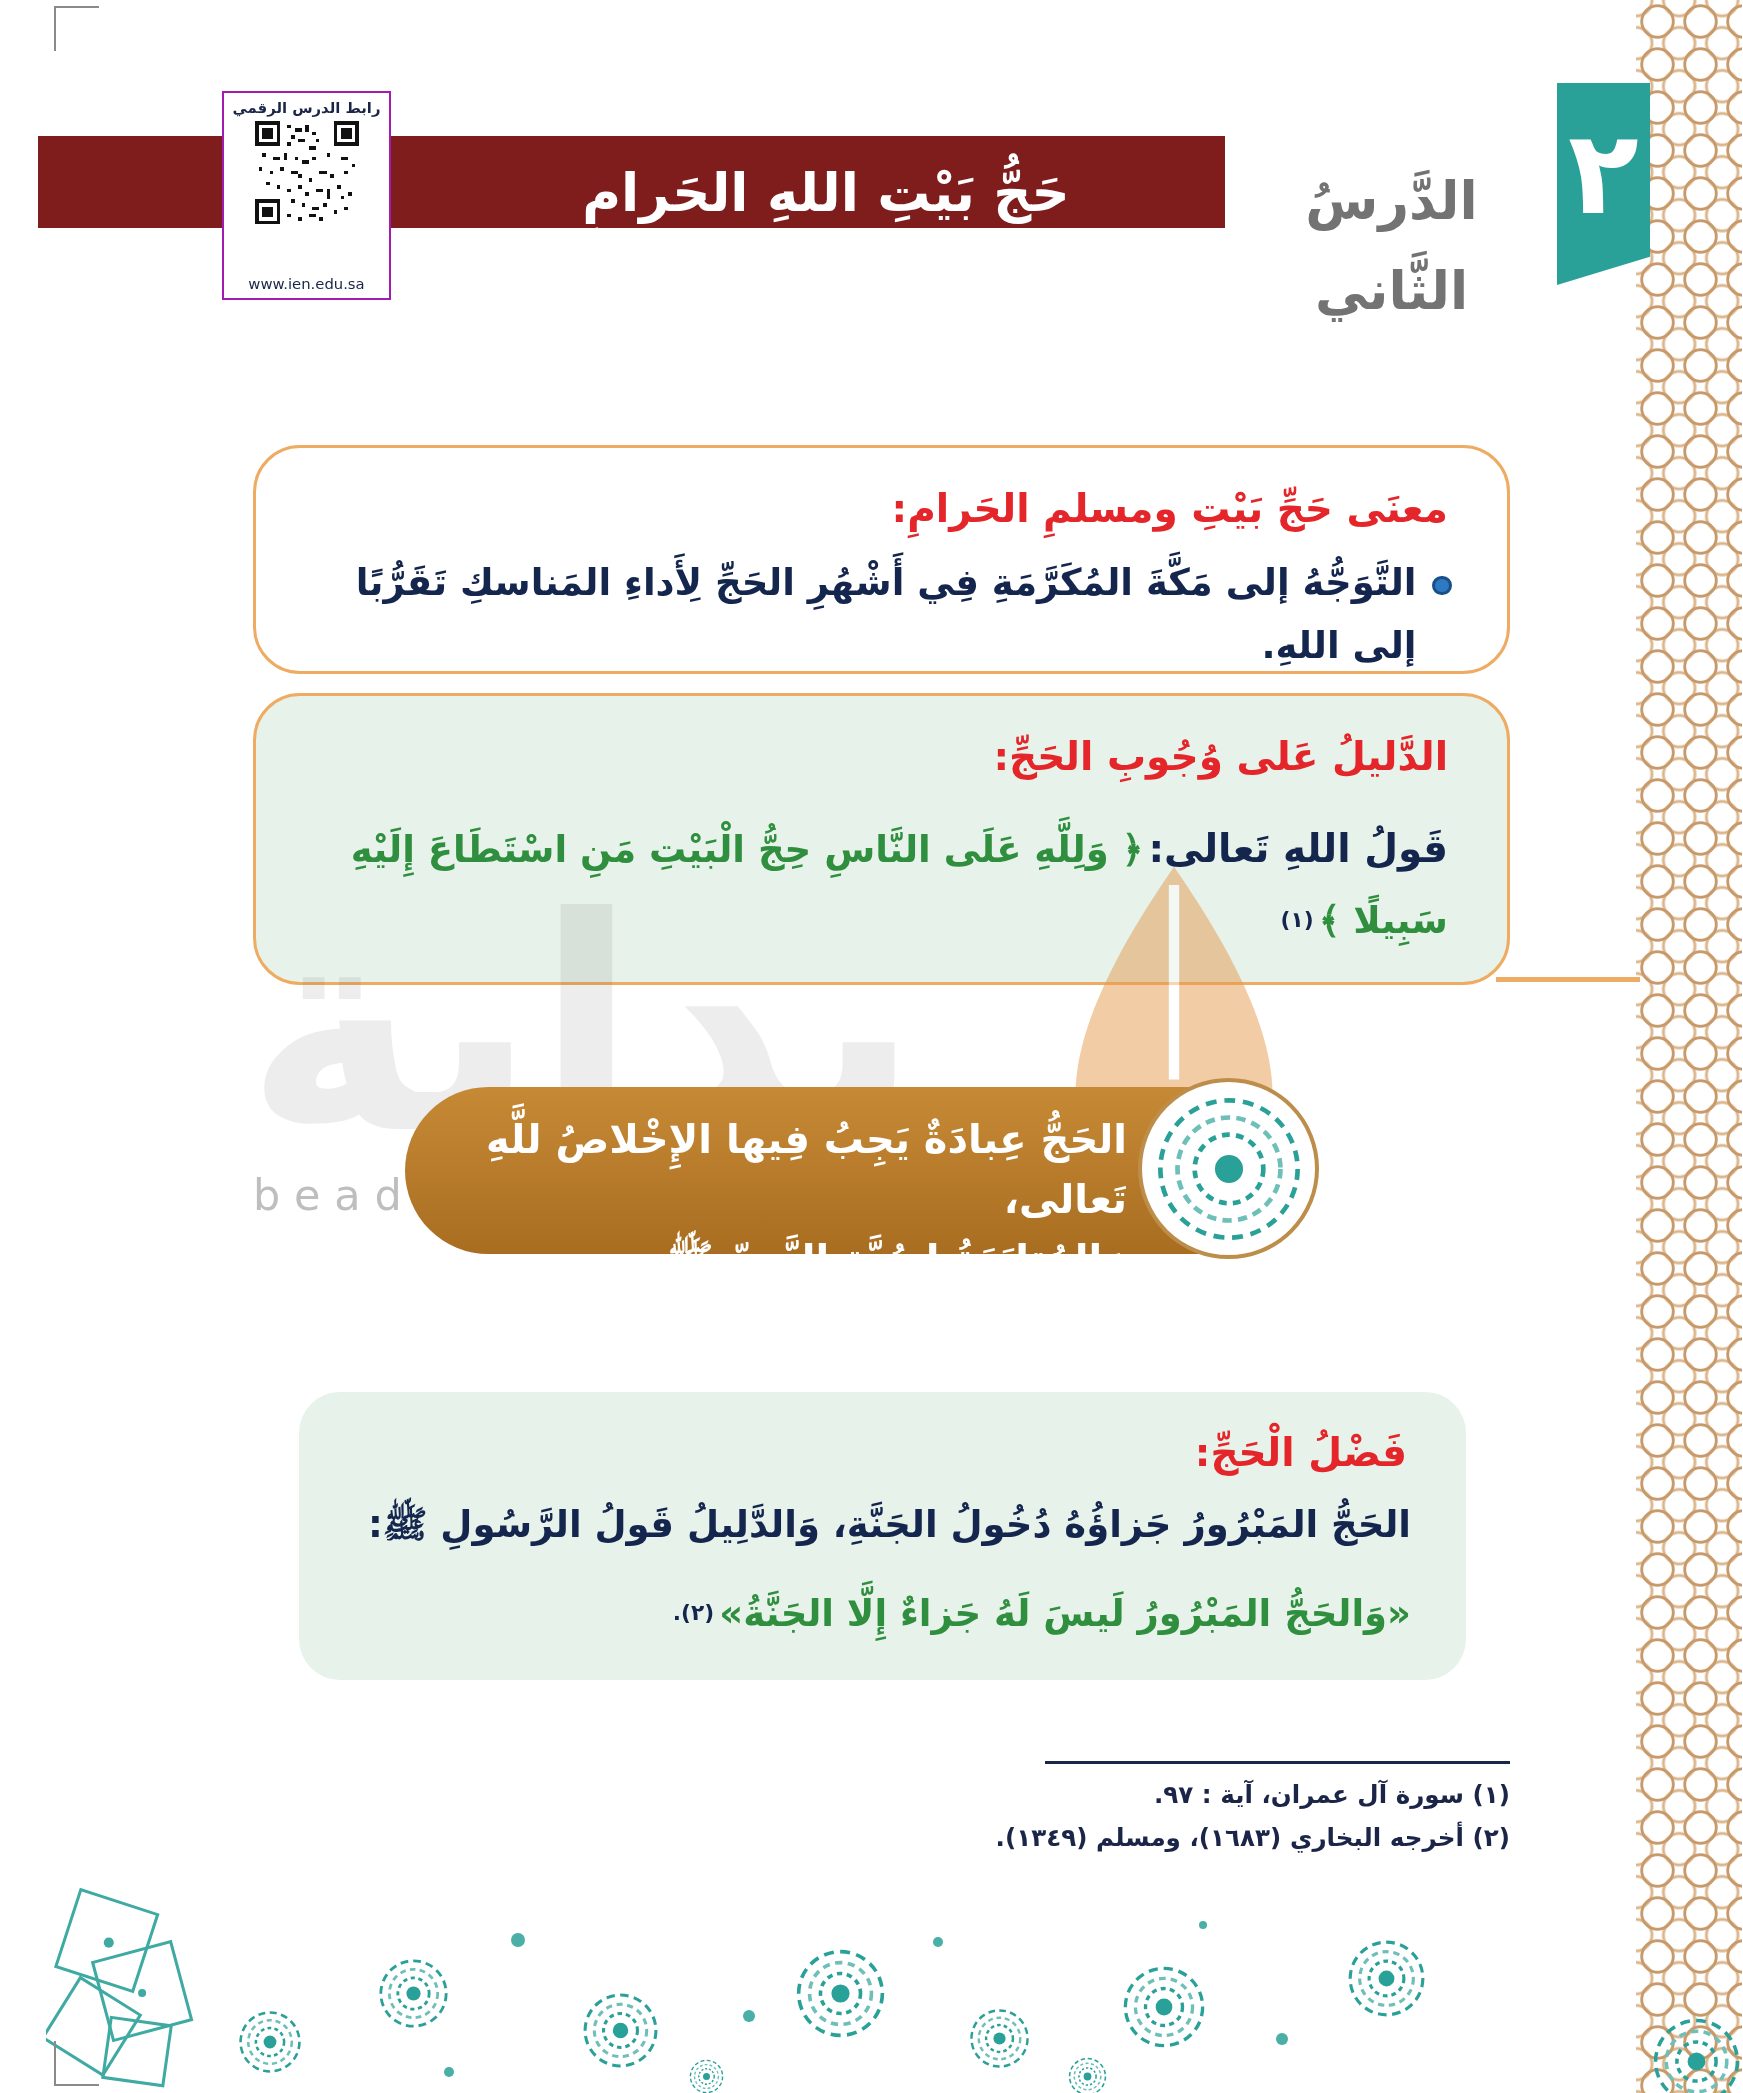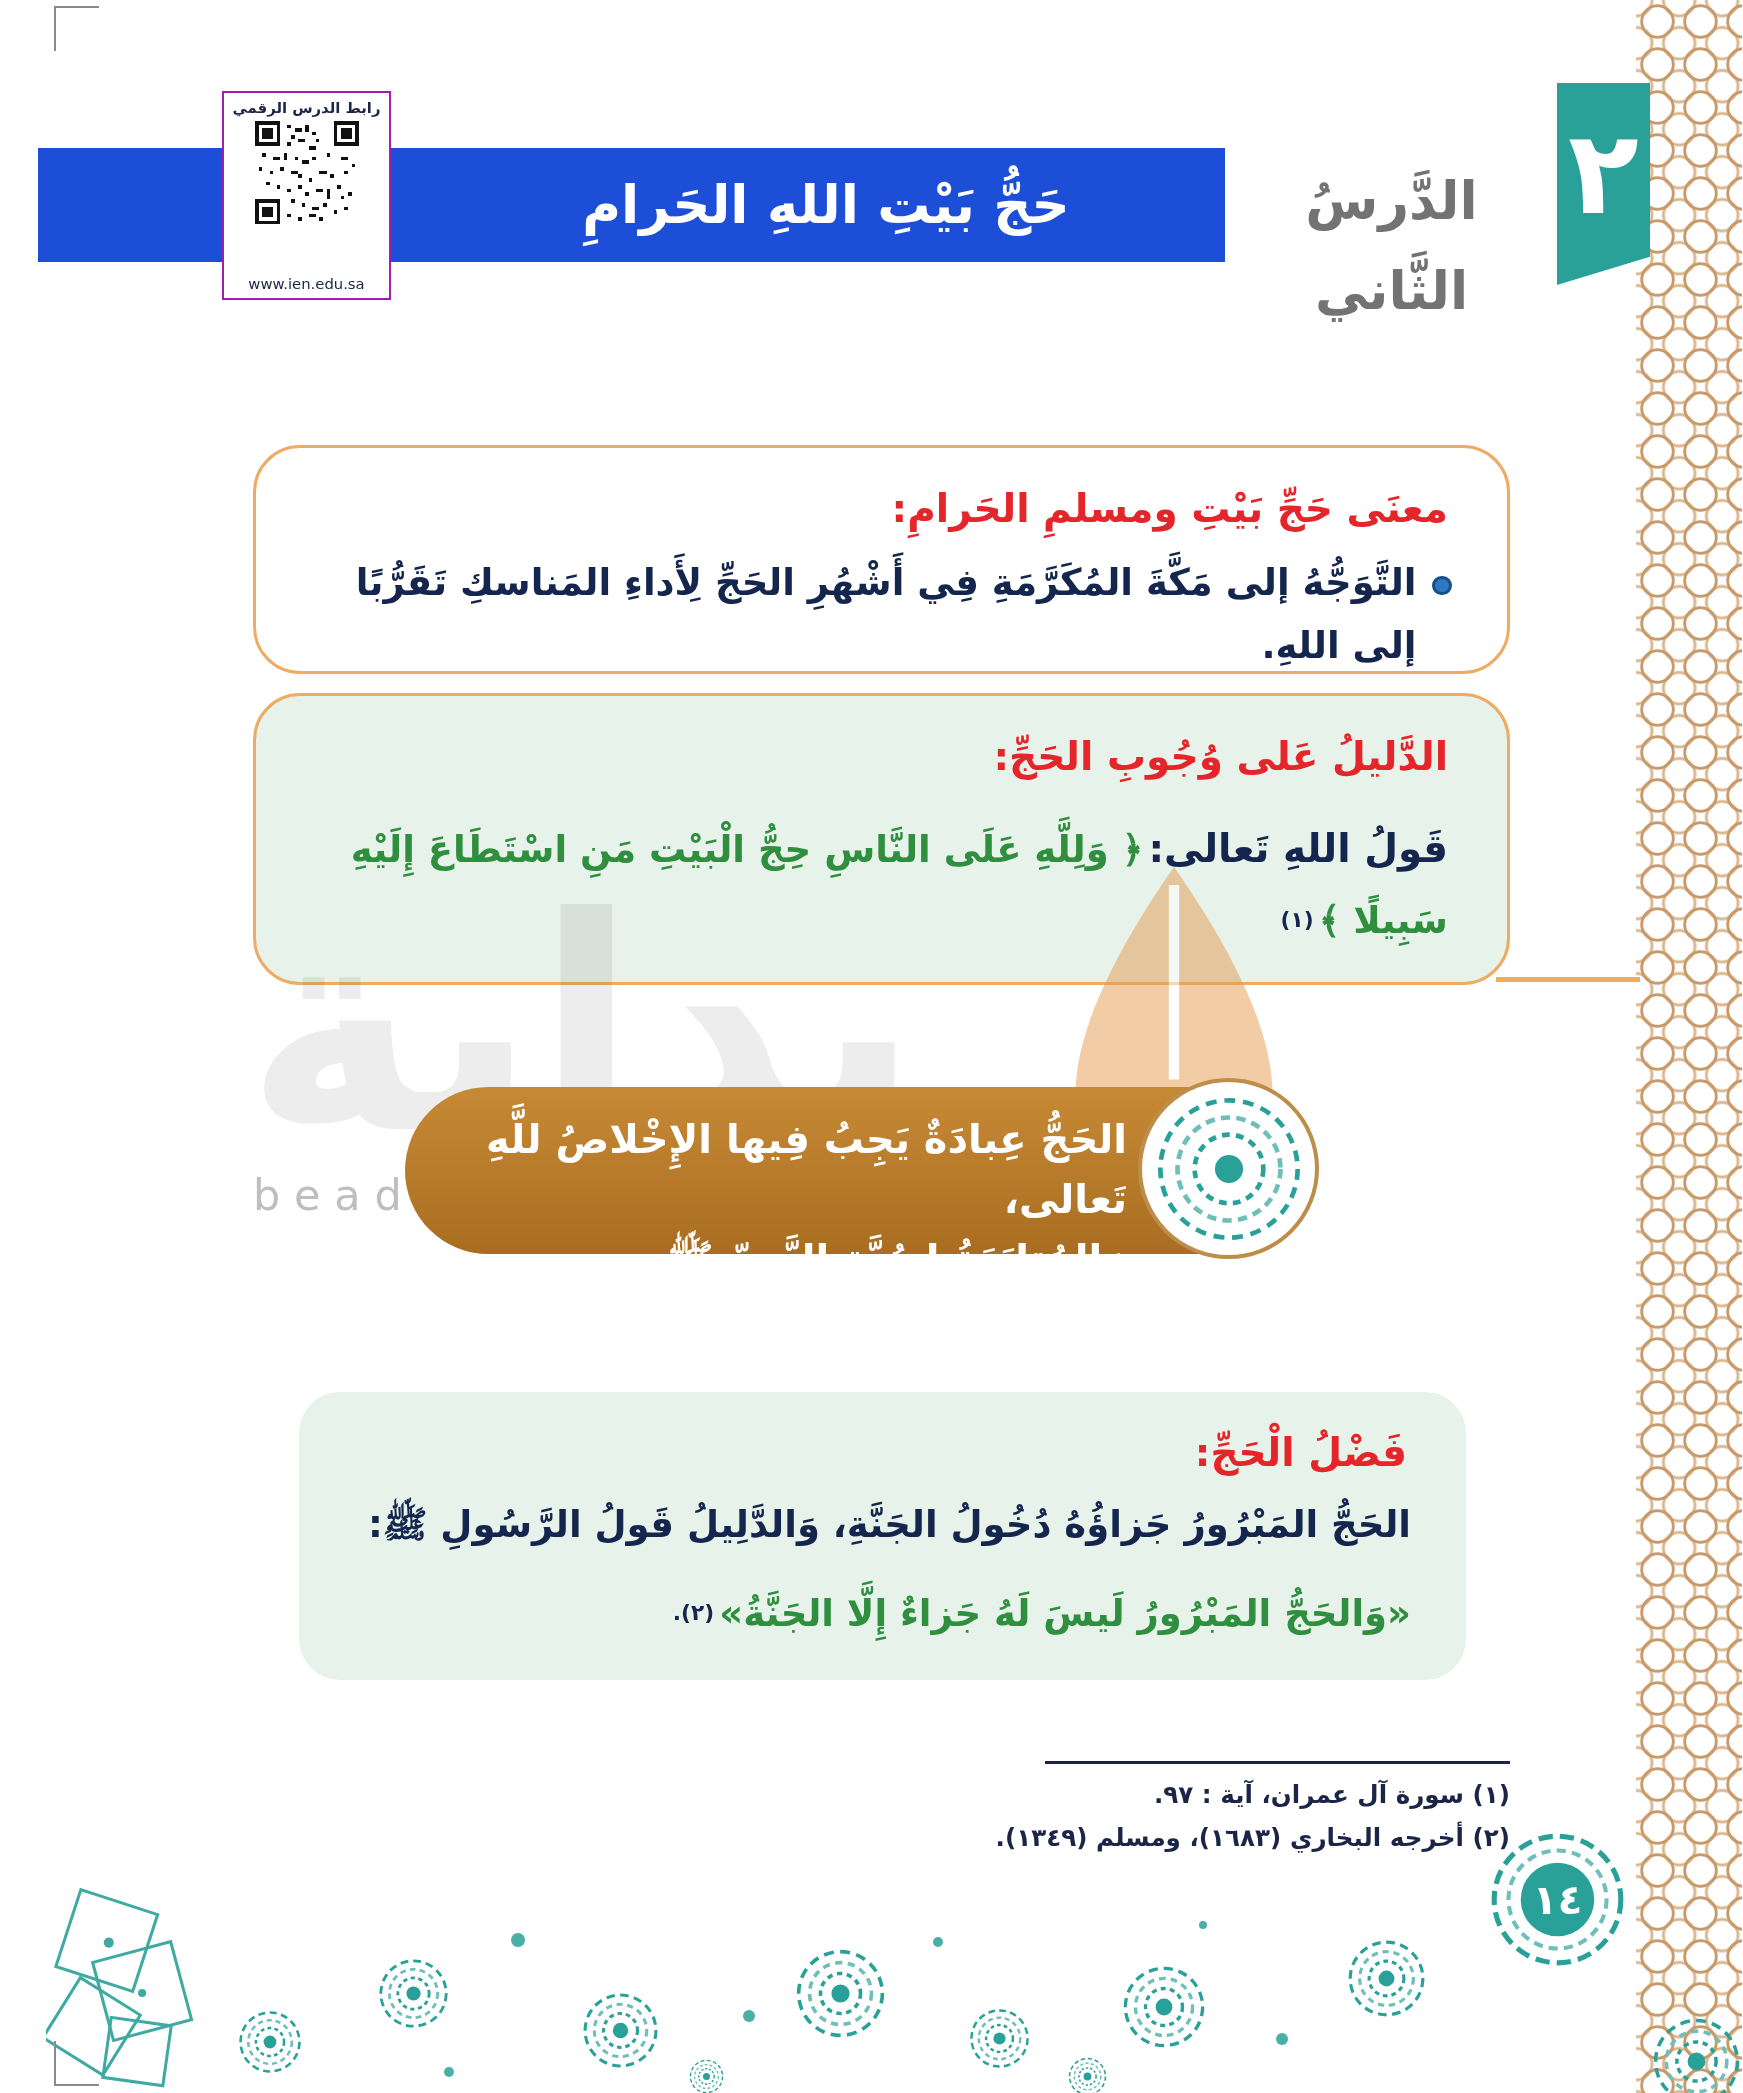--- a/index.html
+++ b/index.html
@@ -13,21 +13,21 @@
 
   
   .ornament-strip { position:absolute; left:1637px; top:0; width:106px; height:2093px; z-index:1;
     background-color:#fff;
     background-image:
       radial-gradient(circle, rgba(0,0,0,0) 13.8px, #c89a6b 14.8px, #c89a6b 16.7px, rgba(0,0,0,0) 17.7px),
       radial-gradient(circle, rgba(0,0,0,0) 13.8px, #dbb68c 14.8px, #dbb68c 16.7px, rgba(0,0,0,0) 17.7px);
     background-size:43px 43px; background-position:0 0, 21.7px 21.7px; }
 
   
-  .teal-band { position:absolute; left:39px; top:148px; width:1187px; height:114px; background:#1d4ed8; z-index:2; }
+  .teal-band { position:absolute; left:39px; top:136px; width:1187px; height:92px; background:#7f1d1d; z-index:2; }
   .band-title { position:absolute; left:463px; top:11.8px; width:650px; text-align:center; color:#fff;
     font-size:53px; font-weight:bold; line-height:1.7; }
   .lesson-label { position:absolute; left:1239px; top:156px; width:307px; text-align:center; color:#737373;
     font-size:53px; font-weight:bold; line-height:1.7; z-index:2; }
   .numeral-tab { position:absolute; left:1558px; top:83px; width:93px; height:202px; background:#2aa198;
     clip-path:polygon(0 0,100% 0,100% 86%,0 100%); display:flex; align-items:center; justify-content:center; z-index:3; }
   .numeral-tab span { color:#fff; font-size:116px; font-weight:bold; line-height:1; padding-bottom:21.7px; }
 
   
   .qr-box { position:absolute; left:223px; top:91px; width:169px; height:209px; background:#fff;
@@ -236,28 +236,20 @@
     <div class="vir-hadith">
       <span class="hadith-text">«وَالحَجُّ المَبْرُورُ لَيسَ لَهُ جَزاءٌ إِلَّا الجَنَّةُ»</span>
       <span class="ref-sup">(٢).</span>
     </div>
   </div>
 
   <div class="footnote-rule"></div>
   <div class="footnote fn-1">(١) سورة آل عمران، آية : ٩٧.</div>
   <div class="footnote fn-2">(٢) أخرجه البخاري (١٦٨٣)، ومسلم (١٣٤٩).</div>
 
-  <div class="page-num-wrap">
-    <svg viewBox="-70 -70 140 140">
-      <circle r="62" fill="none" stroke="#2aa198" stroke-width="5" stroke-dasharray="14 7"></circle>
-      <circle r="48" fill="none" stroke="#6fbfb9" stroke-width="4" stroke-dasharray="9 6"></circle>
-      <circle r="36" fill="#2aa198"></circle>
-    </svg>
-    <span class="page-num">١٤</span>
-  </div>
 
   <svg class="rosette" style="left:1348px;top:1939px;width:79px;height:79px" viewBox="-50 -50 100 100">
       <use href="#rosette-sym"></use>
     </svg>
   <svg class="rosette" style="left:1123px;top:1965px;width:84px;height:84px" viewBox="-50 -50 100 100">
       <use href="#rosette-sym"></use>
     </svg>
   <svg class="rosette" style="left:970px;top:2008px;width:61px;height:61px" viewBox="-50 -50 100 100">
       <use href="#rosette-sym"></use>
     </svg>

